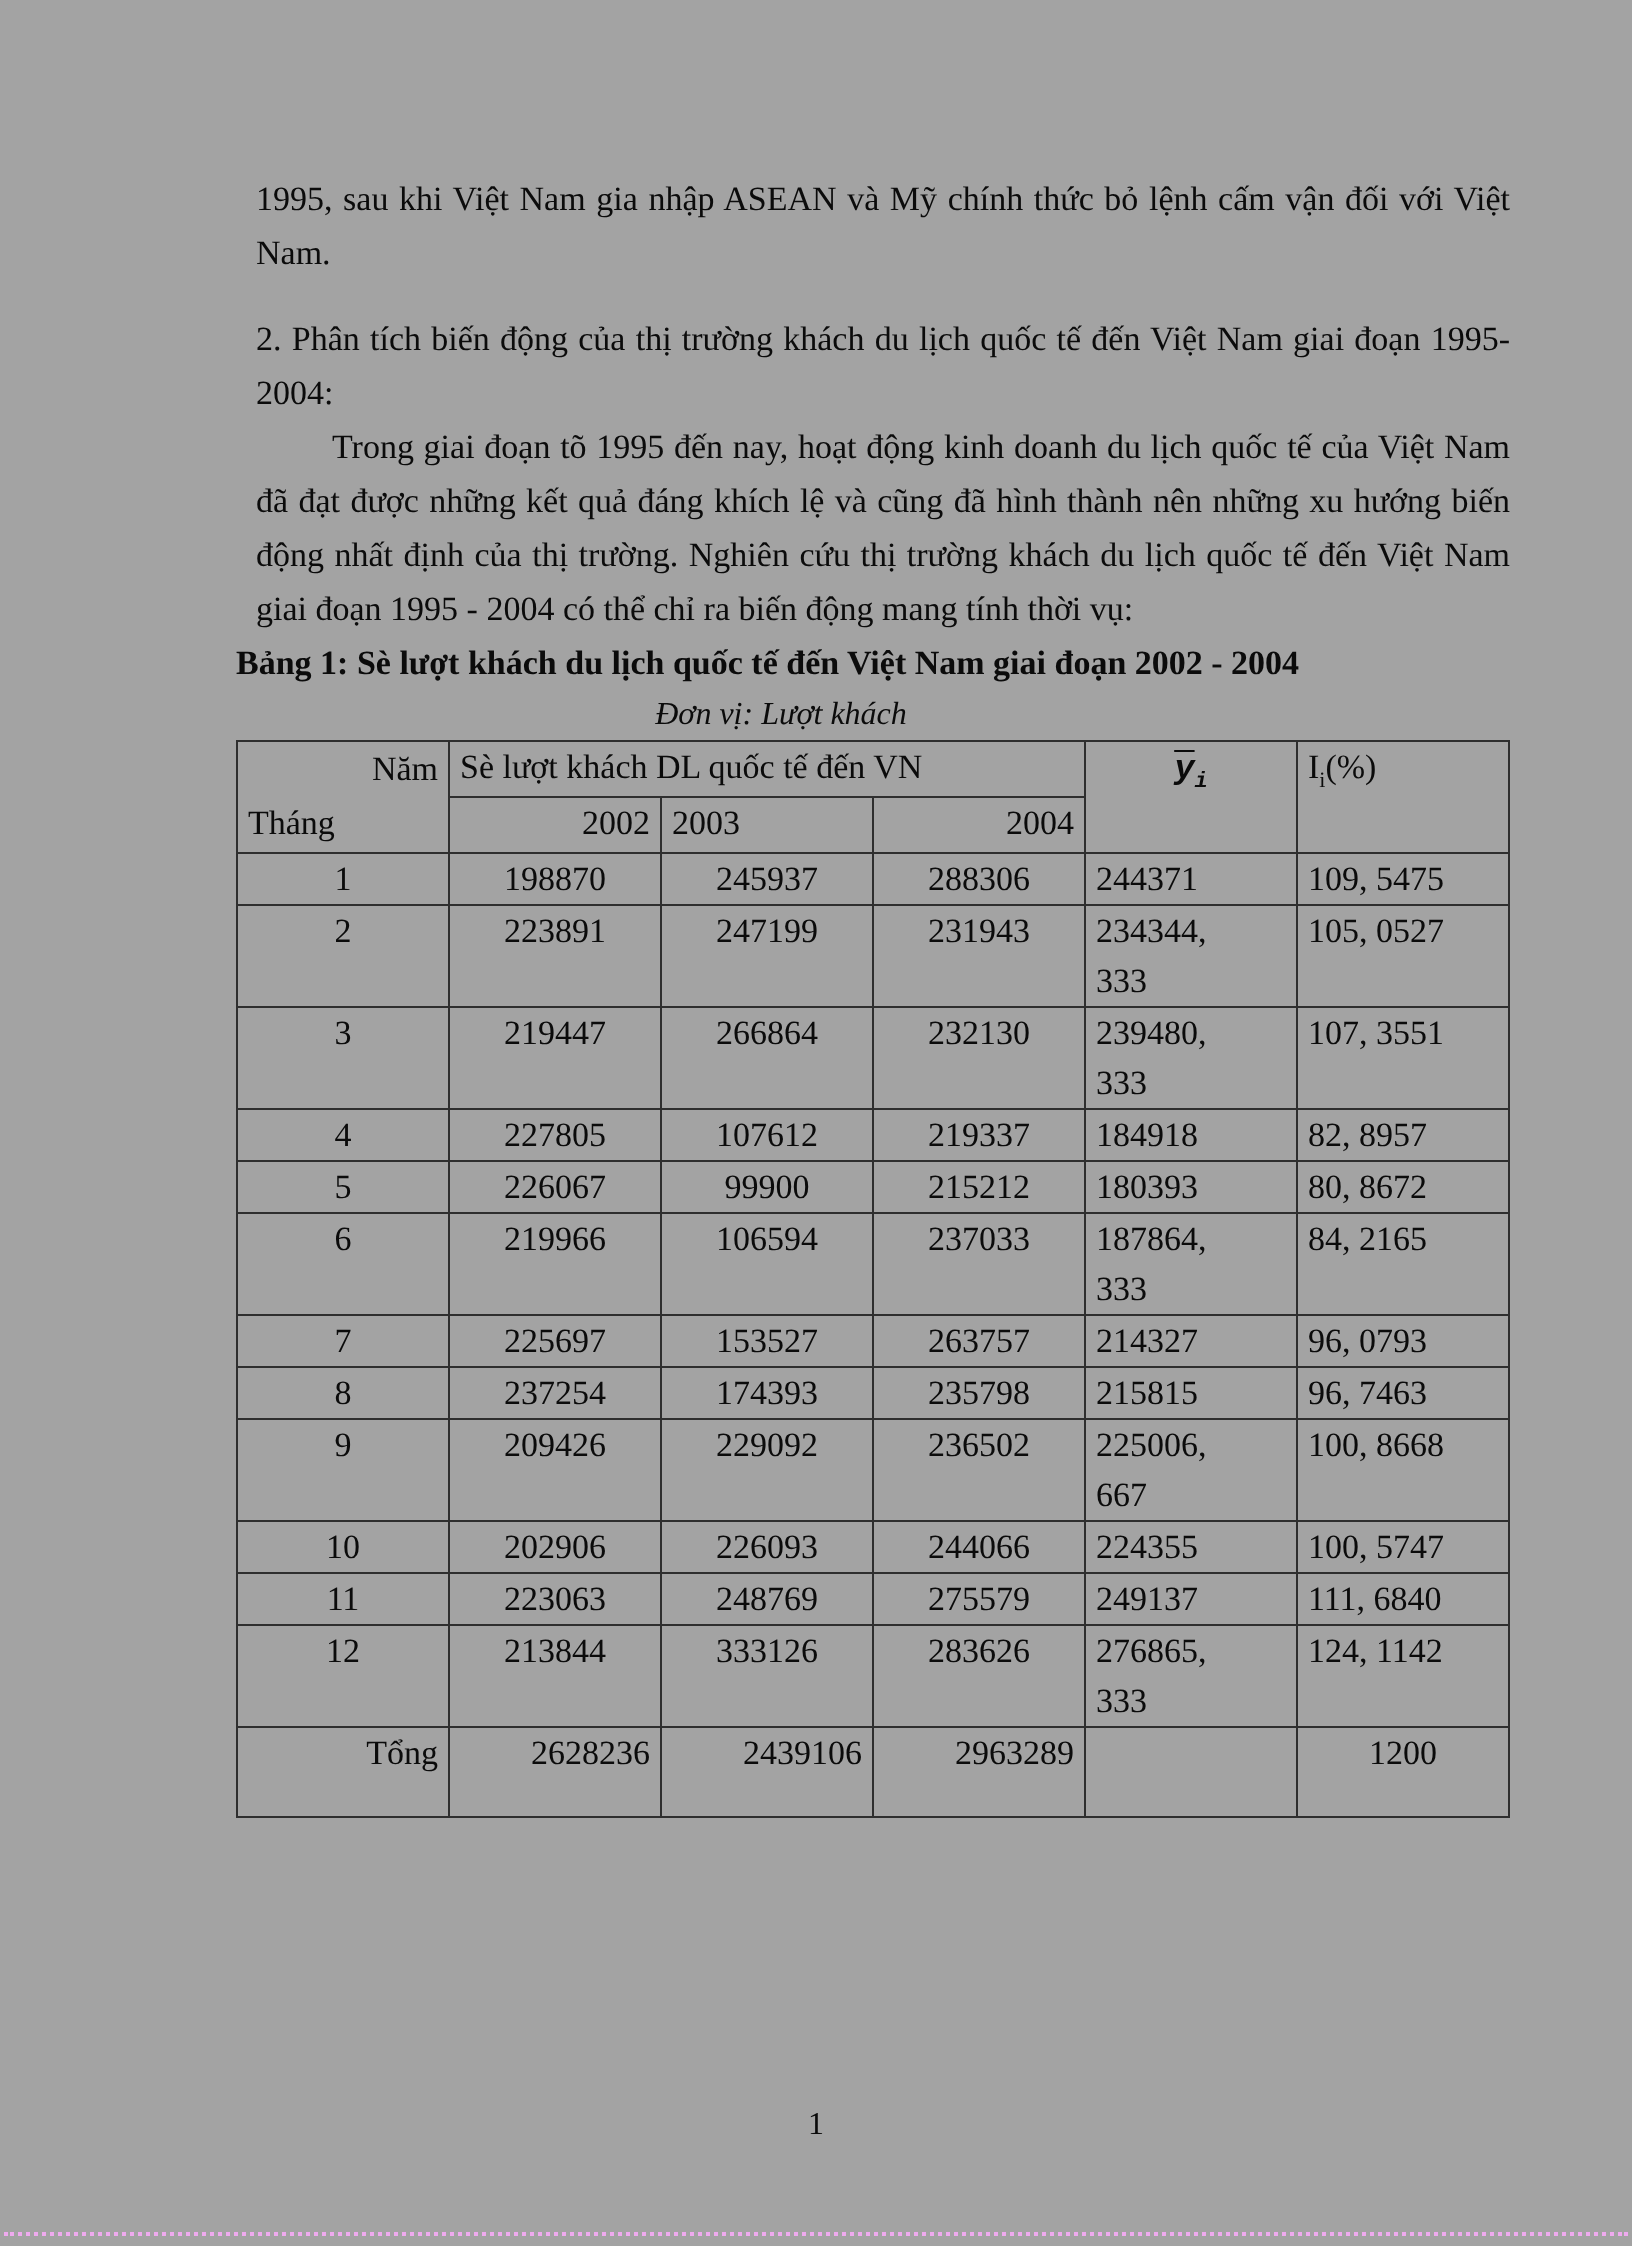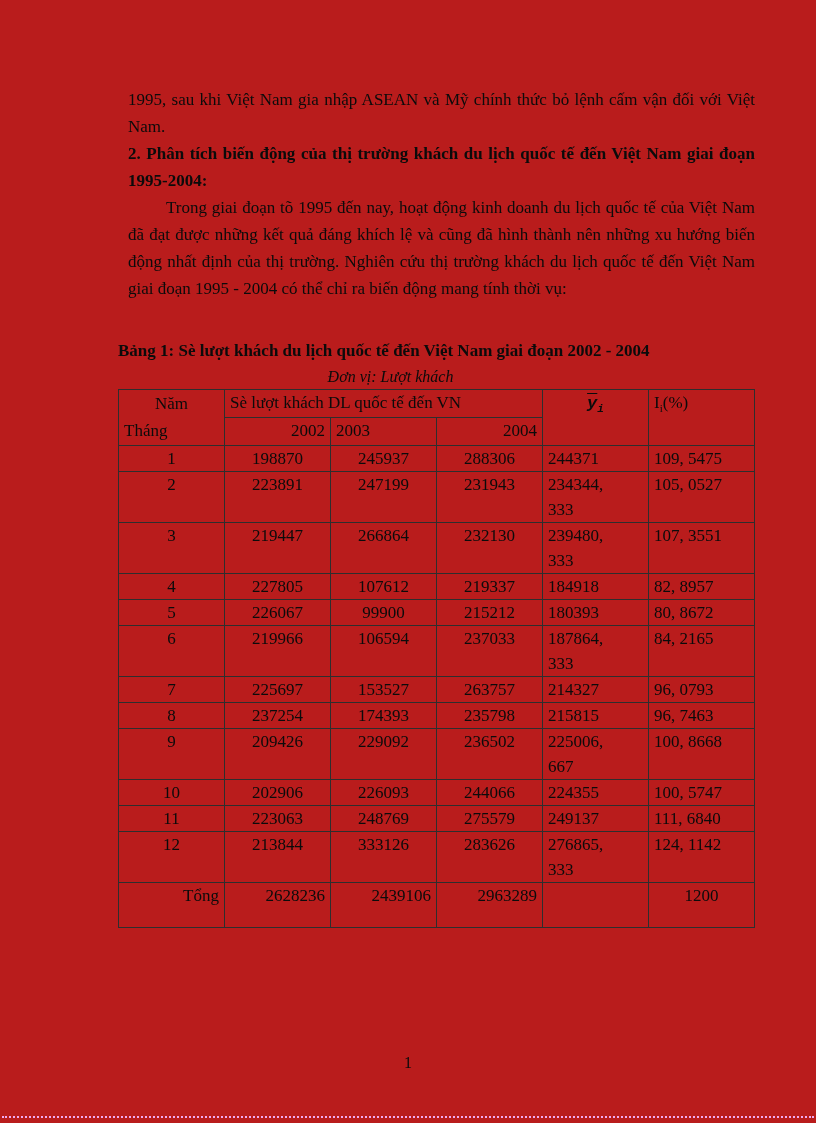--- a/index.html
+++ b/index.html
@@ -7,43 +7,42 @@
     padding: 0;
     background: #ffffff;
     width: 816px;
     height: 1123px;
     overflow: hidden;
   }
   .page {
     position: relative;
     width: 816px;
     height: 1123px;
-    background: #b91c1c;
+    background: #a3a3a3;
     font-family: "Liberation Serif", "DejaVu Serif", serif;
     color: #0b0b0b;
   }
   .content {
     position: absolute;
     top: 86px;
     left: 128px;
     width: 627px;
   }
   .body-text, .heading, .subheading {
     margin: 0;
     font-size: 17px;
     line-height: 27px;
     text-align: justify;
   }
   .indent { text-indent: 38px; }
-  .heading { font-weight: bold; }
+  .heading { font-weight: normal; margin-top: 16px; }
   .subheading { font-weight: bold; font-style: italic; }
   .table-block {
     margin-left: -10px;
     width: 563px;
-    margin-top: 35px;
   }
   .table-title {
     margin: 0;
     font-size: 17px;
     line-height: 28px;
     font-weight: bold;
     text-align: justify;
   }
   .unit-note {
     margin: 0;
@@ -61,21 +60,21 @@
   }
   table.data-table th,
   table.data-table td {
     border: 1px solid #2e2e2e;
     font-weight: normal;
     padding: 0 5px;
     overflow: hidden;
   }
   thead th { height: 27px; line-height: 26px; vertical-align: top; }
   th.corner { padding: 0 8px; vertical-align: top; }
-  th.corner .corner-top { text-align: center; line-height: 27px; }
+  th.corner .corner-top { text-align: right; line-height: 27px; }
   th.corner .corner-bottom { text-align: left; line-height: 27px; }
   th.span-label { text-align: left; padding-left: 7px; }
   th.year { text-align: right; }
   th.year-left { text-align: left; padding-left: 10px; }
   th.avg-head { text-align: center; vertical-align: top; }
   th.idx-head { text-align: left; padding-left: 12px; vertical-align: top; }
   .ybar-wrap { font-weight: bold; font-style: italic; font-family: Liberation Mono, monospace; }
   .ybar { text-decoration: overline; }
   sub { font-size: 11px; line-height: 0; }
   tbody td {

